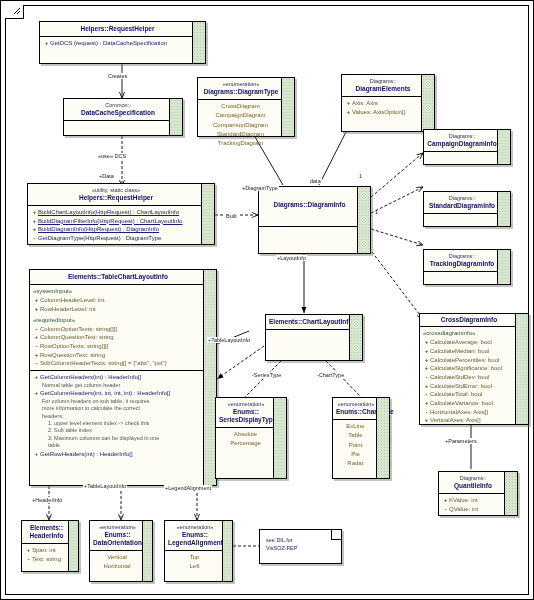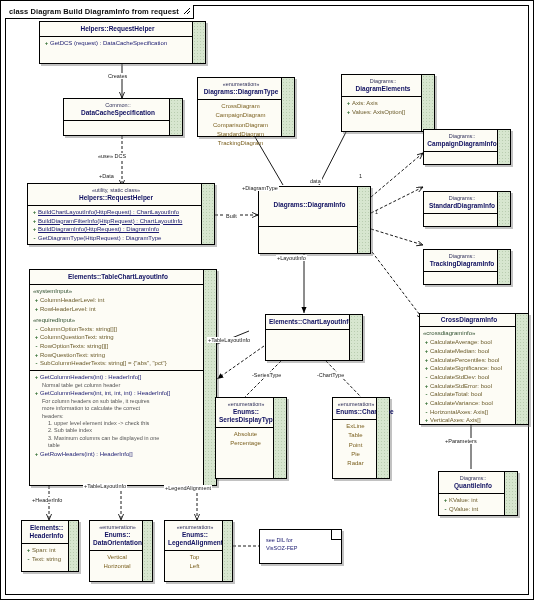--- a/index.html
+++ b/index.html
@@ -124,21 +124,20 @@
     <line x1="120" y1="485" x2="120" y2="519" stroke-width="0.9" stroke-dasharray="3,2" marker-end="url(#arrowOpen)"></line>
 
     <line x1="196" y1="487" x2="196" y2="519" stroke-width="0.9" stroke-dasharray="3,2" marker-end="url(#arrowOpen)"></line>
 
     <line x1="232" y1="545" x2="258" y2="545" stroke-width="0.9" stroke-dasharray="3,2"></line>
 
     <line x1="470" y1="424" x2="470" y2="468" stroke-width="0.9"></line>
   </svg>
 
   <div id="title-tab">
-    <span>class Diagram  Build DiagramInfo from request</span>
     <svg class="tabcorner" viewBox="0 0 8 8">
       <line x1="1" y1="7" x2="7" y2="1" stroke="#000" stroke-width="1"></line>
       <line x1="4" y1="7" x2="7" y2="4" stroke="#000" stroke-width="1"></line>
     </svg>
   </div>
 
   <div class="cls" style="left:38px;top:20px;width:167px;height:43px;">
     <div class="tagstrip"></div>
     <div class="hdr">
       <span class="cname">Helpers::RequestHelper</span>

